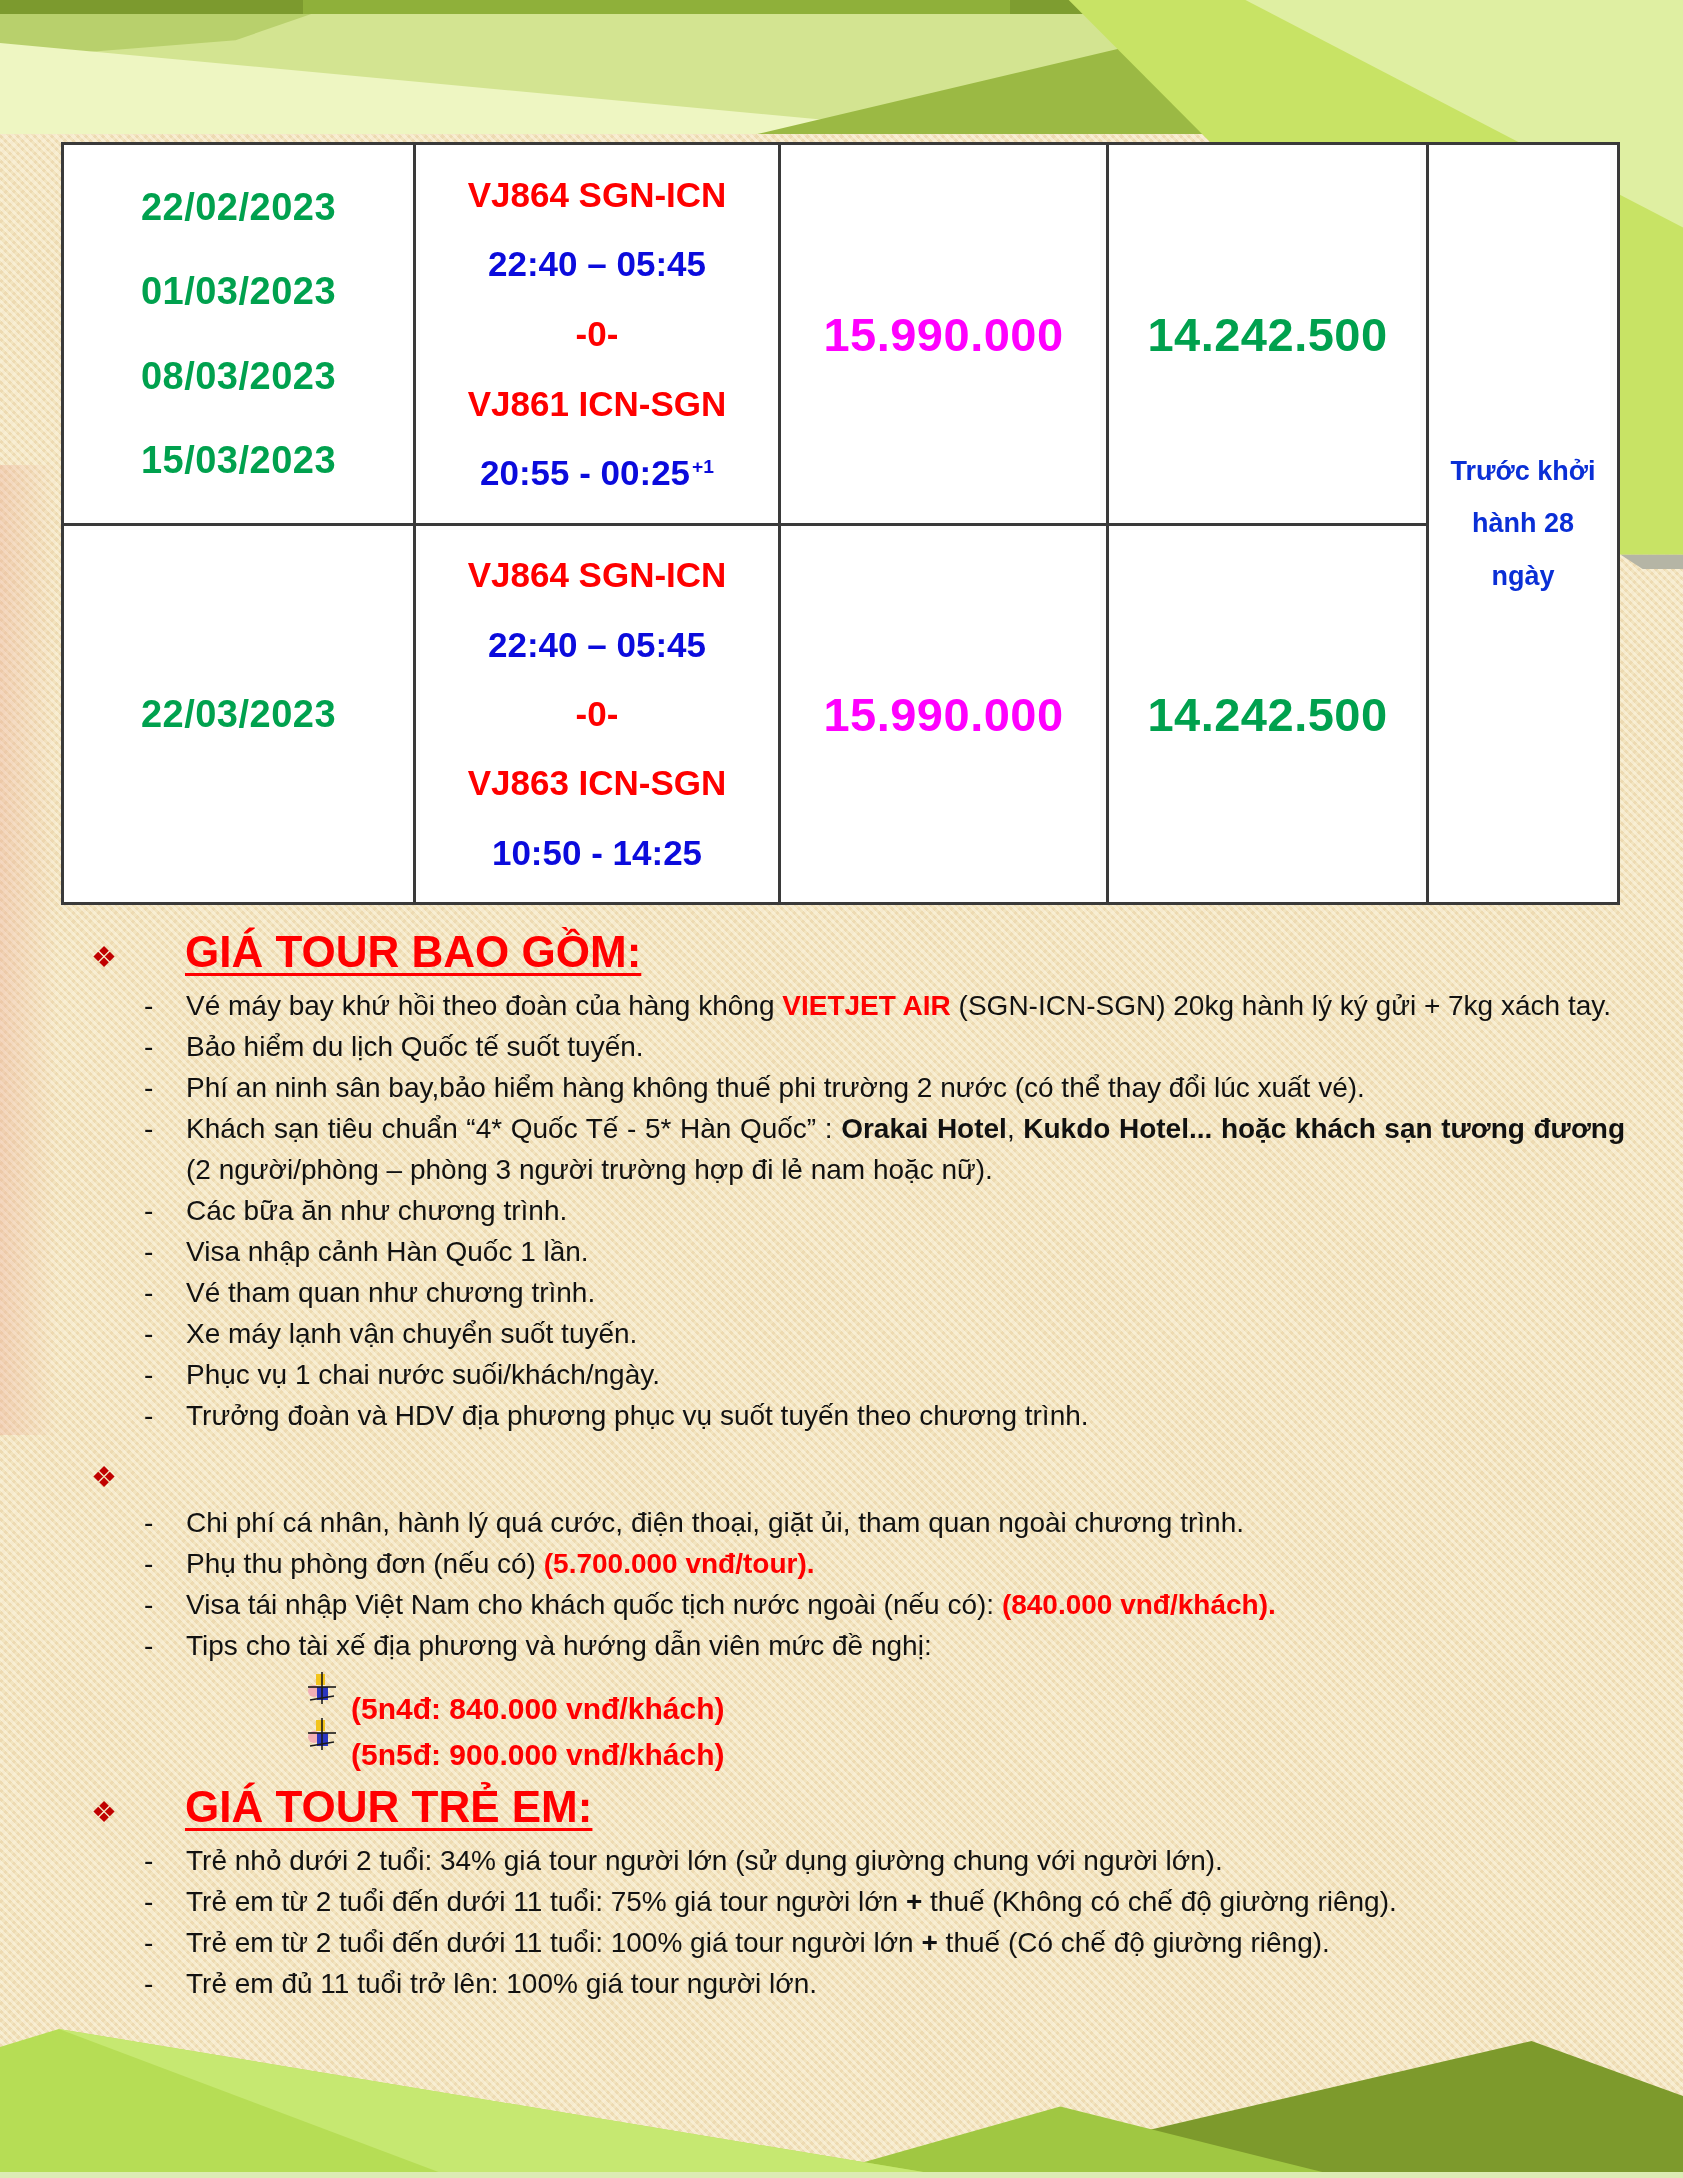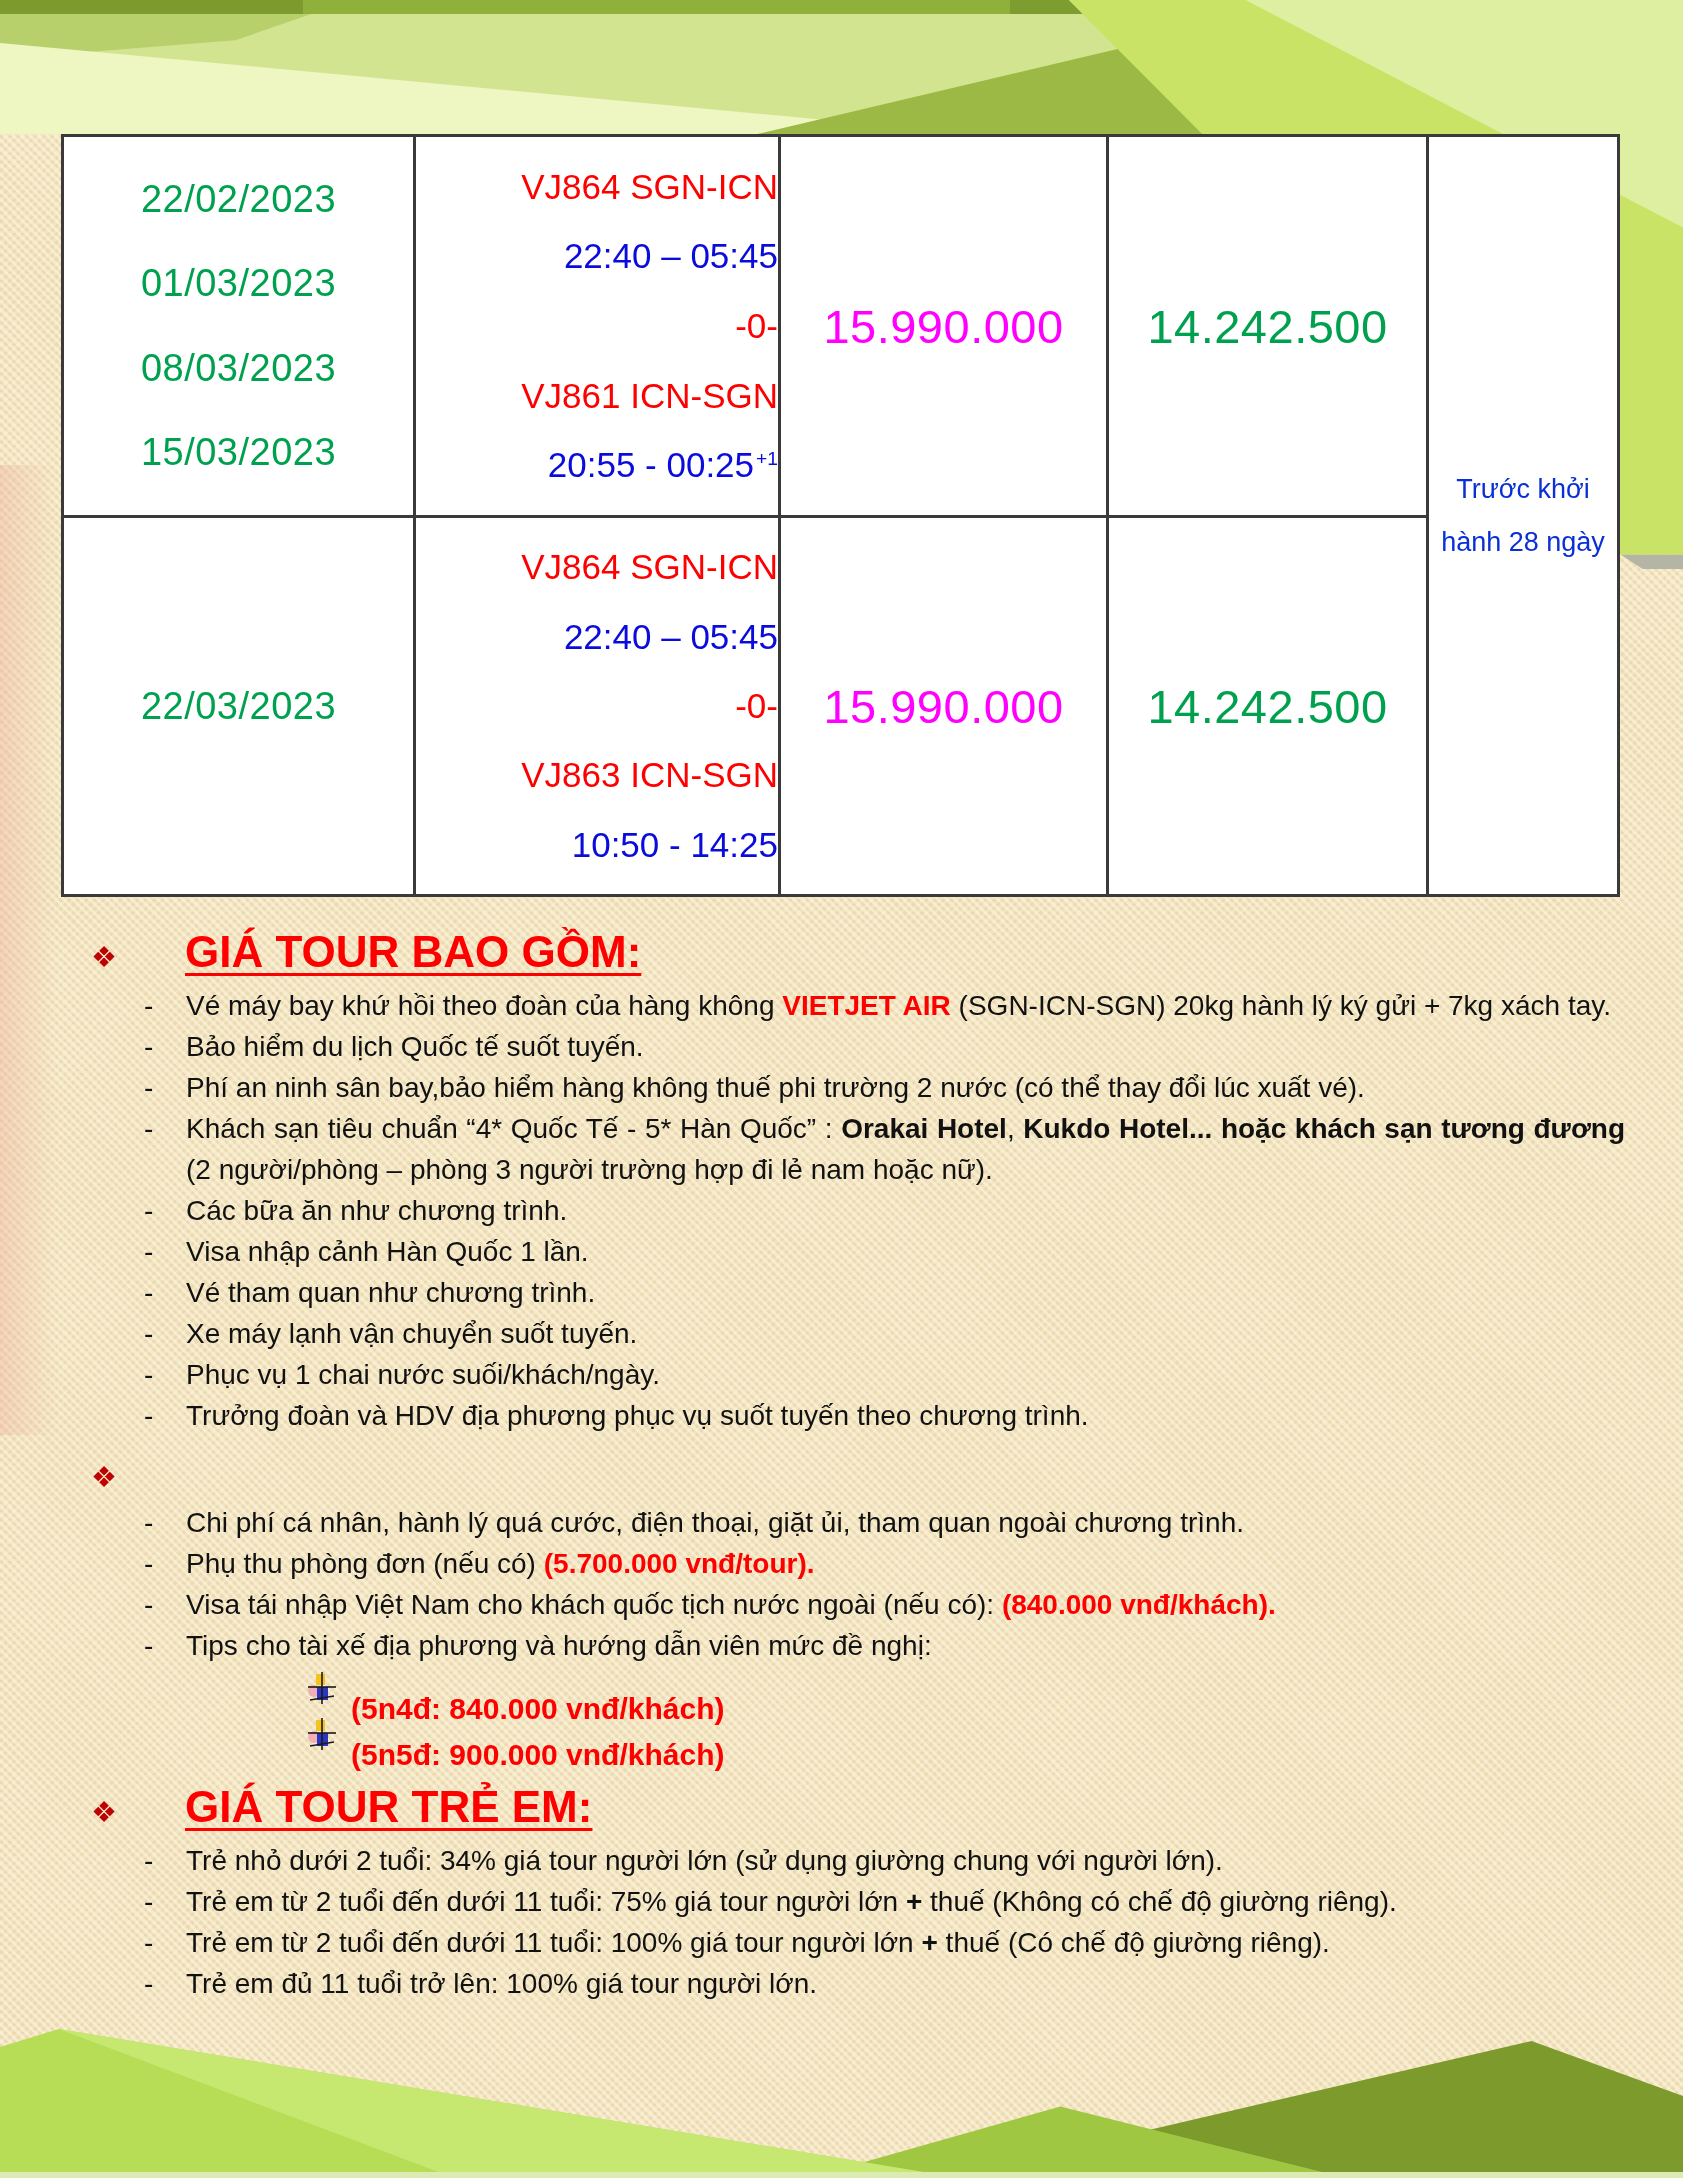--- a/index.html
+++ b/index.html
@@ -29,27 +29,27 @@
   
   .banner-bottom{position:absolute;left:0;bottom:0;width:1683px;height:149px;z-index:0;pointer-events:none;}
   .banner-bottom .shape{position:absolute;left:0;top:0;width:100%;height:100%;}
   .bb-left{background:#b6dd55;clip-path:polygon(0 100%,0 12%,3.5% 0,57% 100%);}
   .bb-left2{background:#c6e871;clip-path:polygon(3.5% 0,57% 100%,27% 100%);}
   .bb-right{background:#7d9a2c;clip-path:polygon(56% 100%,91% 8%,100% 45%,100% 100%);}
   .bb-mid{background:#a0c742;clip-path:polygon(48% 100%,63% 52%,80% 100%);}
   .bb-strip{background:linear-gradient(#0000 0 96%,#dcebb4 96%);}
   
   table.price-table{
-    position:absolute;left:61px;top:134px;width:1556px;height:760px;z-index:2;
-    border-collapse:collapse;table-layout:fixed;background:#fff;font-weight:normal;
+    position:absolute;left:61px;top:142px;width:1556px;height:760px;z-index:2;
+    border-collapse:collapse;table-layout:fixed;background:#fff;font-weight:bold;
   }
   .price-table td{border:3px solid #3a3a3a;vertical-align:middle;text-align:center;padding:0;}
   .stack{display:flex;flex-direction:column;justify-content:space-evenly;height:100%;padding:14px 0;}
   .date{font-size:38px;letter-spacing:0.5px;}
-  .fl{font-size:35px;text-align:right;}
+  .fl{font-size:35px;}
   .fl sup{font-size:.55em;vertical-align:super;margin-left:2px;}
   .price{font-size:47px;letter-spacing:0.5px;}
   .note-cell div{font-size:27px;line-height:1.95;padding:0 10px;}
   
   #sections{position:absolute;left:87px;top:927px;width:1538px;z-index:2;}
   .sec{margin-bottom:24px;}
   .sec-head{display:flex;align-items:baseline;margin-bottom:8px;}
   .diamond{width:94px;margin-left:4px;font-size:29px;}
   .sec-title{font-weight:bold;font-size:44px;text-decoration:underline;text-decoration-thickness:3px;text-underline-offset:6px;}
   .item{display:flex;align-items:flex-start;}

